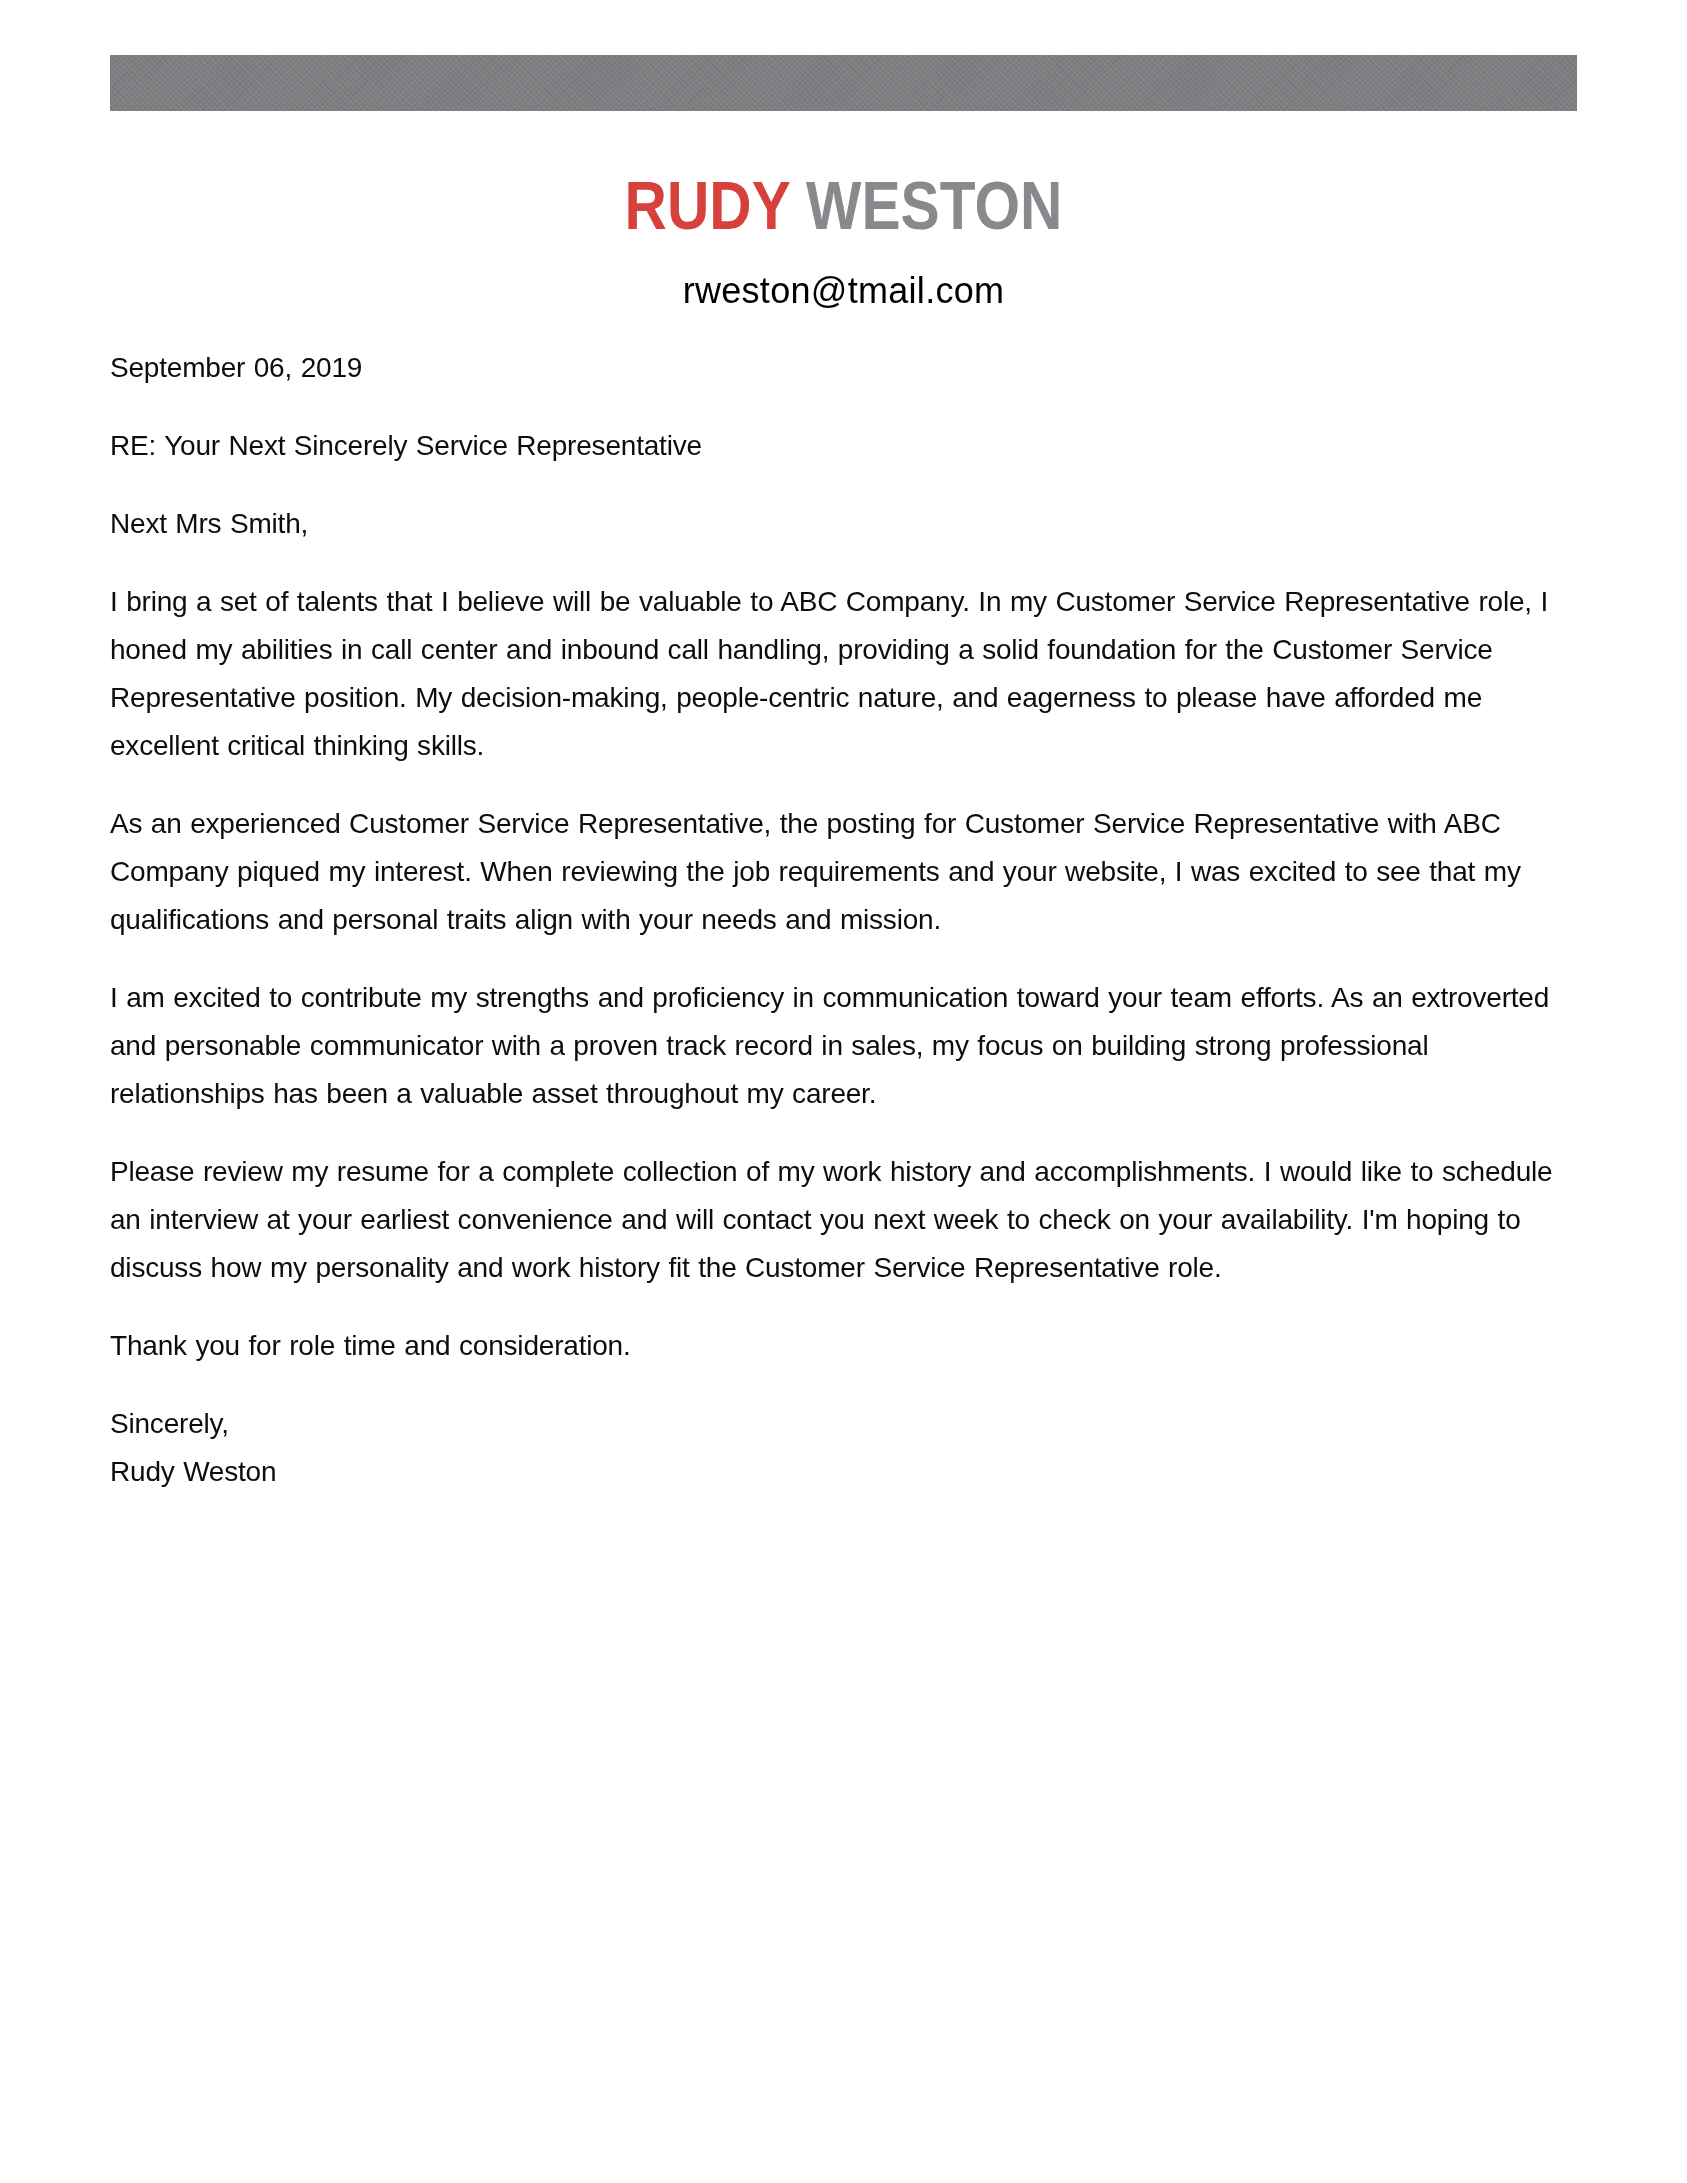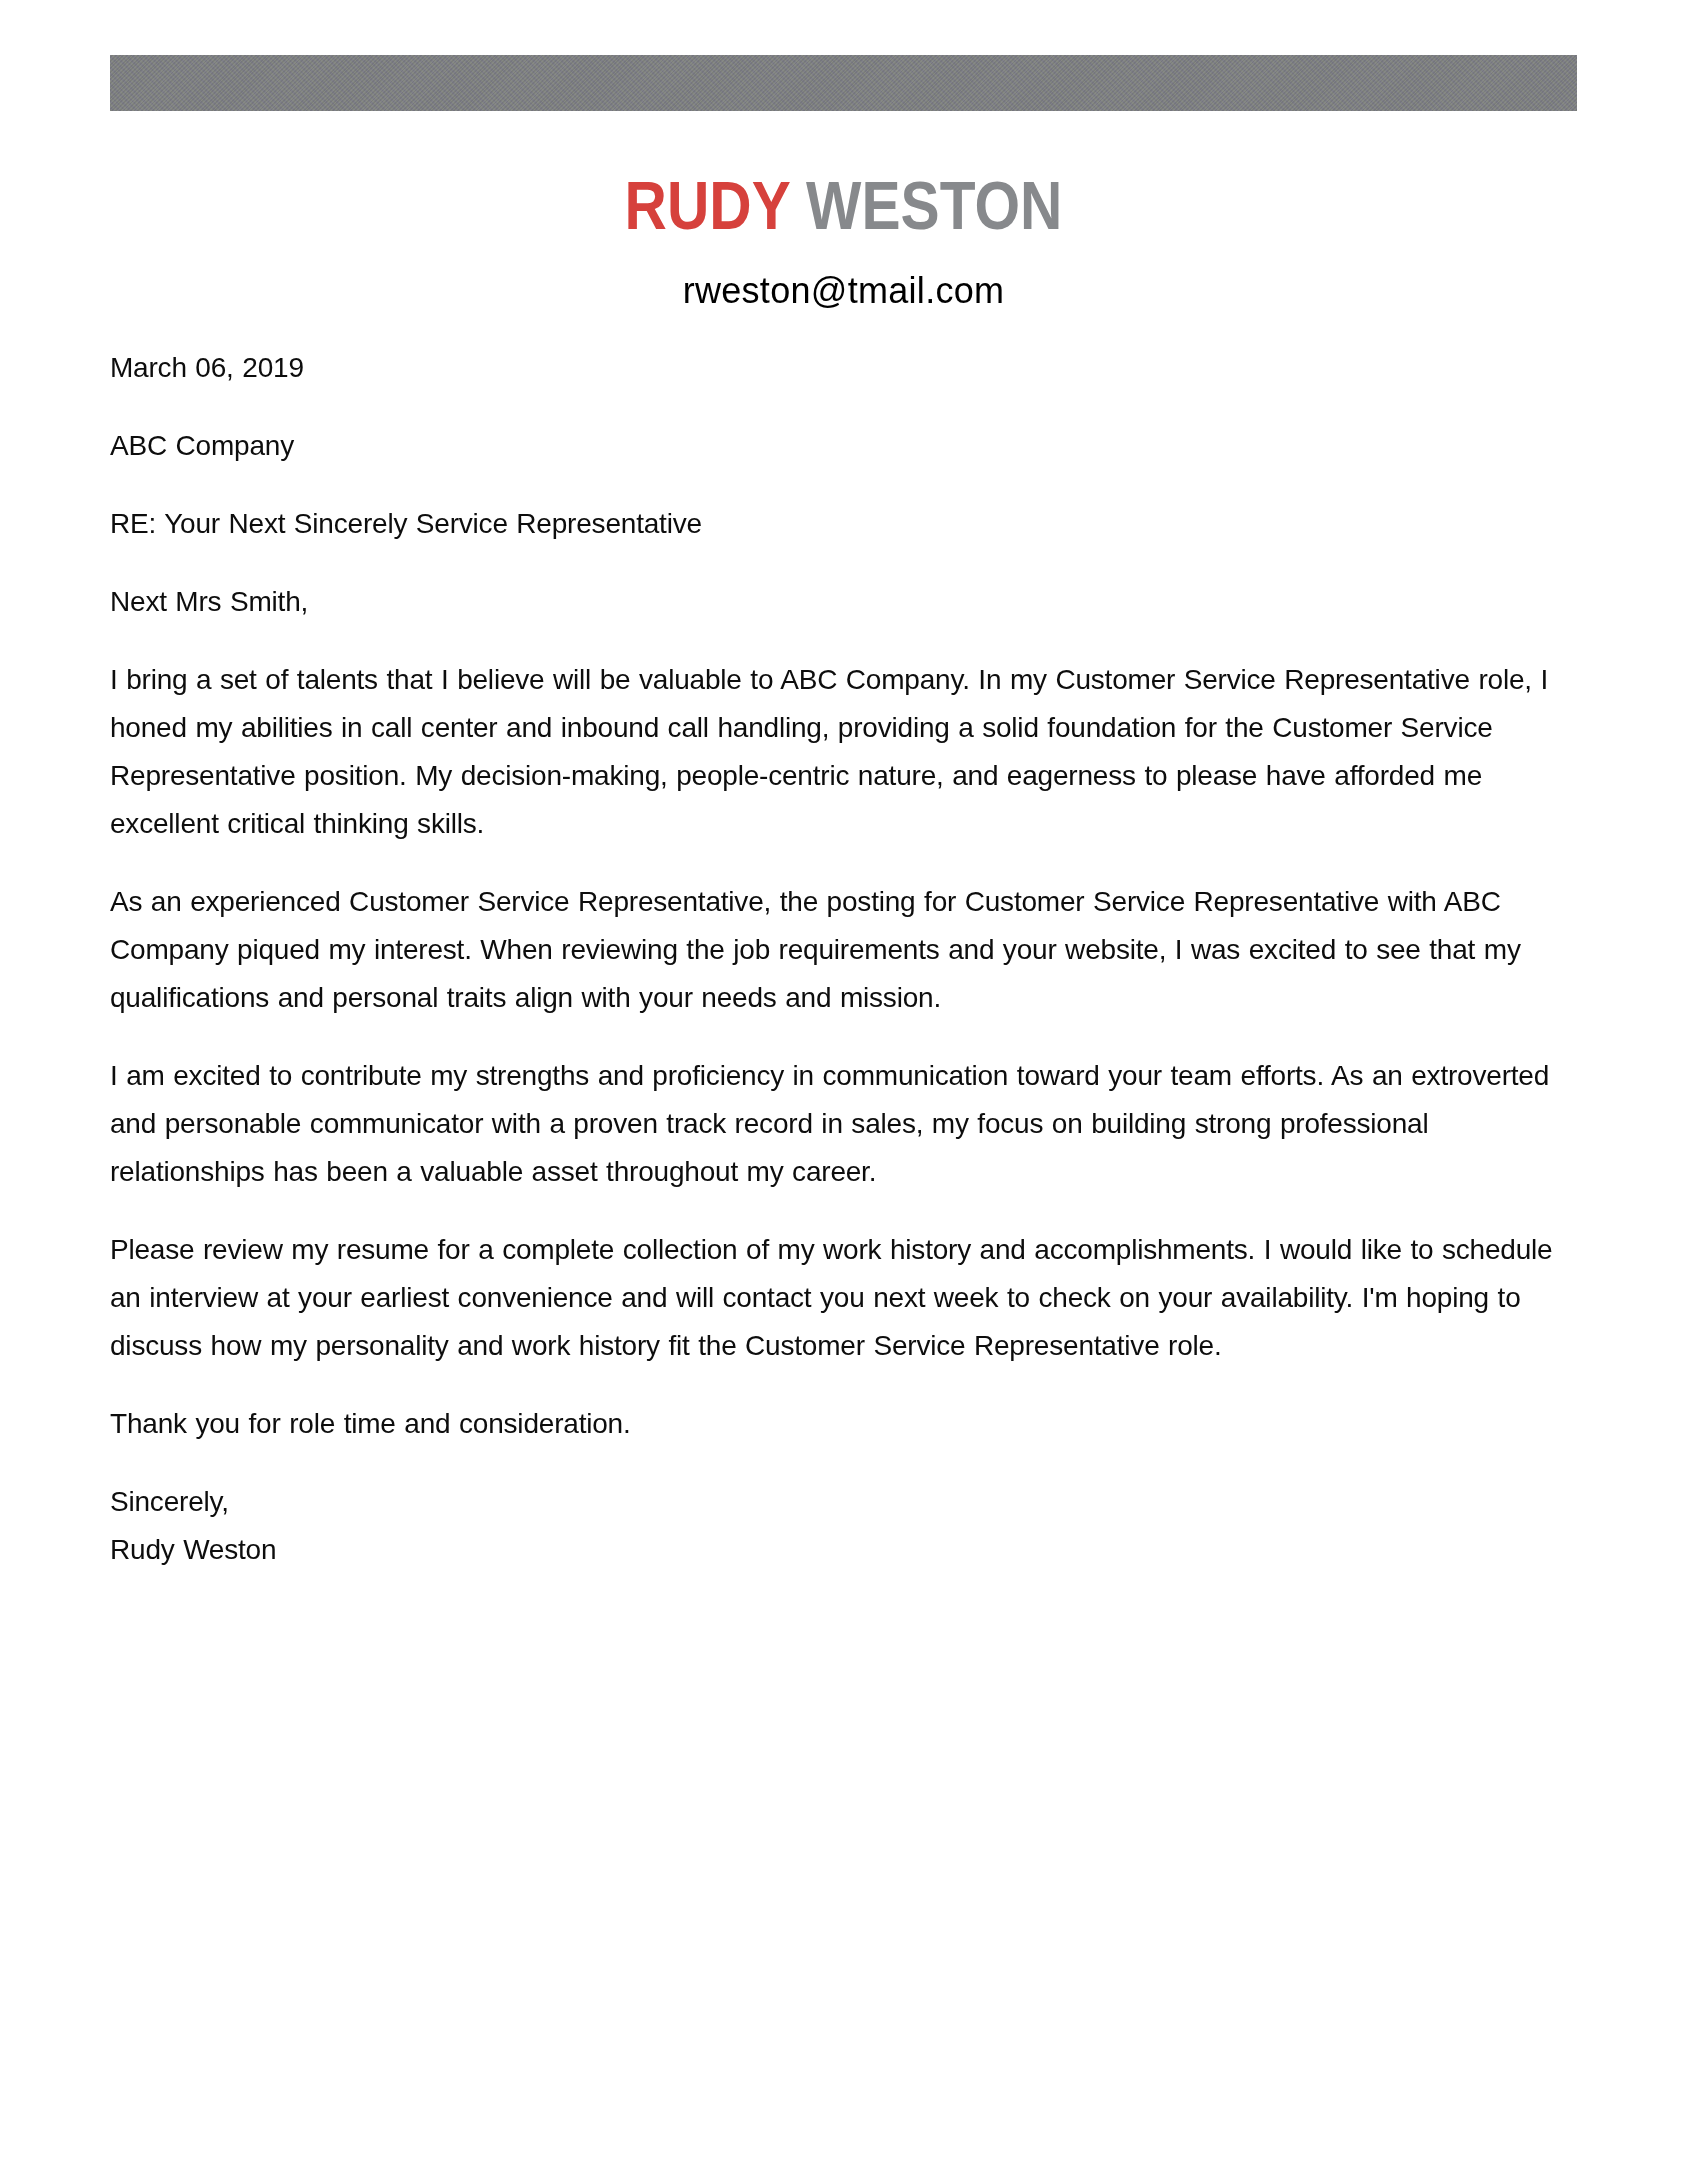--- a/index.html
+++ b/index.html
@@ -87,22 +87,21 @@
 <div class="page">
 
   <div class="band" style="background-color: rgb(125, 126, 129);"></div>
 
   <header class="letterhead">
     <h1 class="name"><span class="first" style="color: rgb(214, 65, 60);">RUDY</span><span class="last" style="color: rgb(135, 137, 140);">WESTON</span></h1>
     <div class="email">rweston@tmail.com</div>
   </header>
 
   <main class="letter">
-    <p>March 06, 2019</p>
-    <p>ABC Company</p>
+    <p>September 06, 2019</p>
     <p>RE: Your Next Sincerely Service Representative</p>
     <p>Next Mrs Smith,</p>
     <p>I bring a set of talents that I believe will be valuable to ABC Company. In my Customer Service Representative role, I honed my abilities in call center and inbound call handling, providing a solid foundation for the Customer Service Representative position. My decision-making, people-centric nature, and eagerness to please have afforded me excellent critical thinking skills.</p>
     <p>As an experienced Customer Service Representative, the posting for Customer Service Representative with ABC Company piqued my interest. When reviewing the job requirements and your website, I was excited to see that my qualifications and personal traits align with your needs and mission.</p>
     <p>I am excited to contribute my strengths and proficiency in communication toward your team efforts. As an extroverted and personable communicator with a proven track record in sales, my focus on building strong professional relationships has been a valuable asset throughout my career.</p>
     <p>Please review my resume for a complete collection of my work history and accomplishments. I would like to schedule an interview at your earliest convenience and will contact you next week to check on your availability. I'm hoping to discuss how my personality and work history fit the Customer Service Representative role.</p>
     <p>Thank you for role time and consideration.</p>
     <p class="sig">
       <span>Sincerely,</span>
       <span>Rudy Weston</span>

